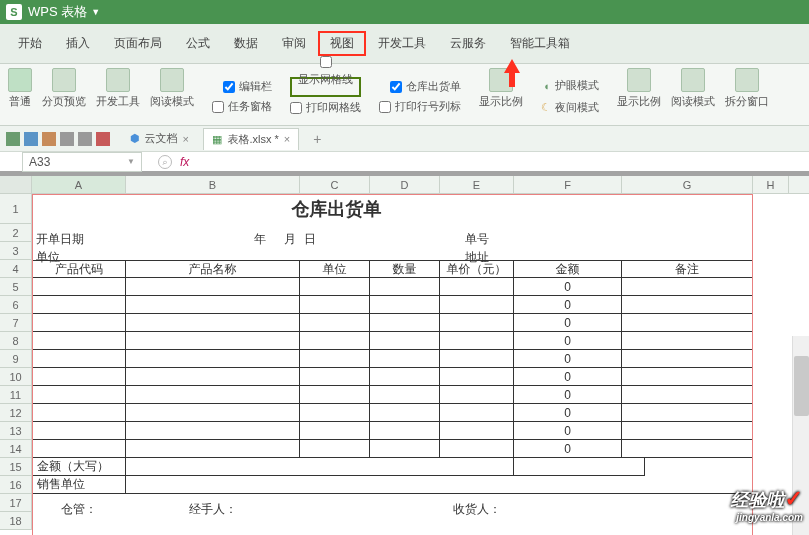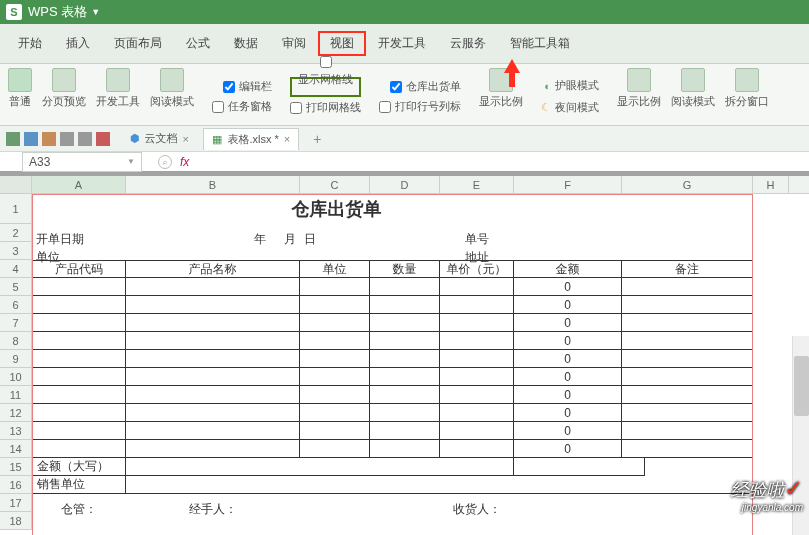--- a/index.html
+++ b/index.html
@@ -46,21 +46,21 @@
   .cells { flex:1; position:relative; background:#fff; }
   .printborder { position:absolute; left:0; top:0; width:721px; height:356px; border:1px solid #e98080; pointer-events:none; }
   .rowc { display:flex; height:18px; }
   .rowc.tall { height:30px; }
   .cell { border-right:1px solid #333; border-bottom:1px solid #333; padding:0 4px; font-size:12px; display:flex; align-items:center; justify-content:center; }
   .title { font-size:18px; font-weight:bold; justify-content:center; border:none !important; }
   .noborder { border:none !important;margin-top:12px; }
   .bl { border-left:1px solid #333; }
   .bt { border-top:1px solid #333; }
   .left { justify-content:flex-start; }
-  .watermark { position:absolute; right:6px; bottom:22px; color:#fff; text-shadow:0 0 3px #000,0 0 3px #000; font-style:italic; font-weight:normal; }
+  .watermark { position:absolute; right:6px; bottom:12px; color:#fff; text-shadow:0 0 3px #000,0 0 3px #000; font-style:italic; font-weight:bold; }
   .watermark .wm1 { font-size:18px; }
   .watermark .chk { color:#ff3020; font-size:22px; font-style:normal; }
   .watermark .wm2 { font-size:10px; display:block; text-align:right; }
   .scrollbar-v { position:absolute; right:0; top:160px; width:17px; bottom:0; background:#f0f0f0; border-left:1px solid #ddd; }
   .sb-thumb { width:15px; height:60px; background:#c9c9c9; margin:20px auto; border-radius:2px; }
   .colw-A { width:94px; } .colw-B { width:174px; } .colw-C { width:70px; } .colw-D { width:70px; }
   .colw-E { width:74px; } .colw-F { width:108px; } .colw-G { width:131px; } .colw-H { width:36px; }
 </style>
 </head>
 <body>

